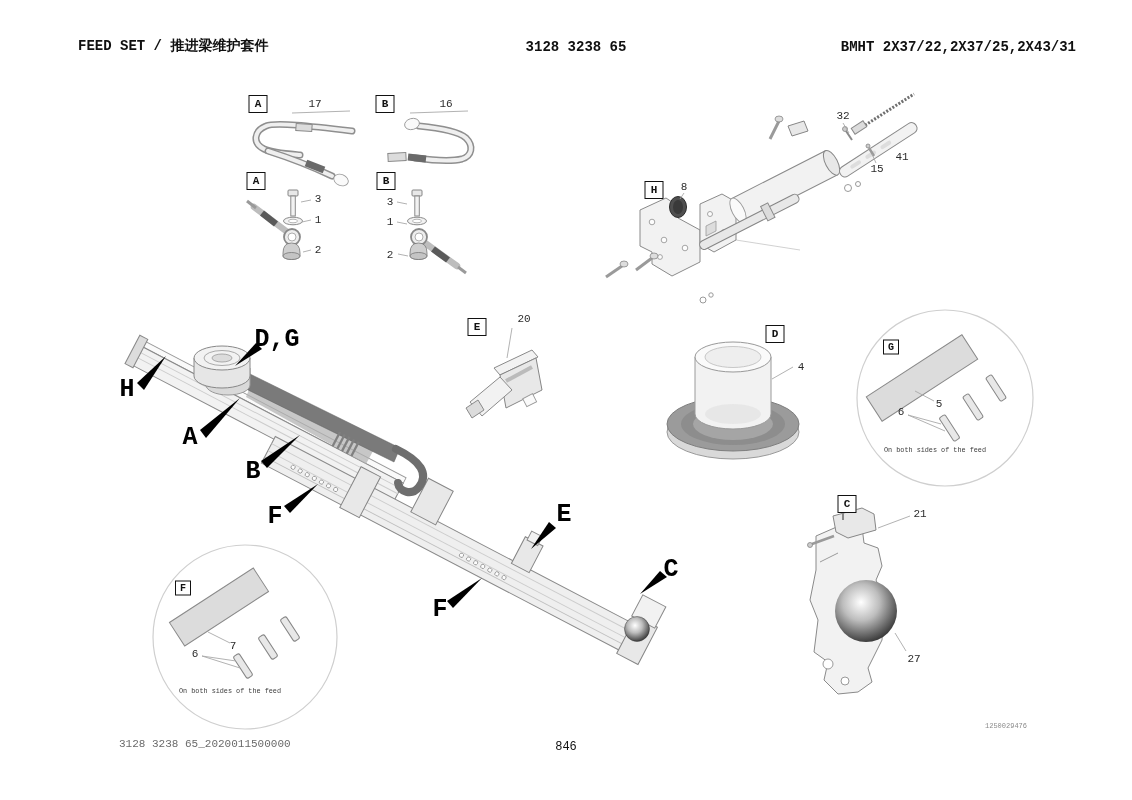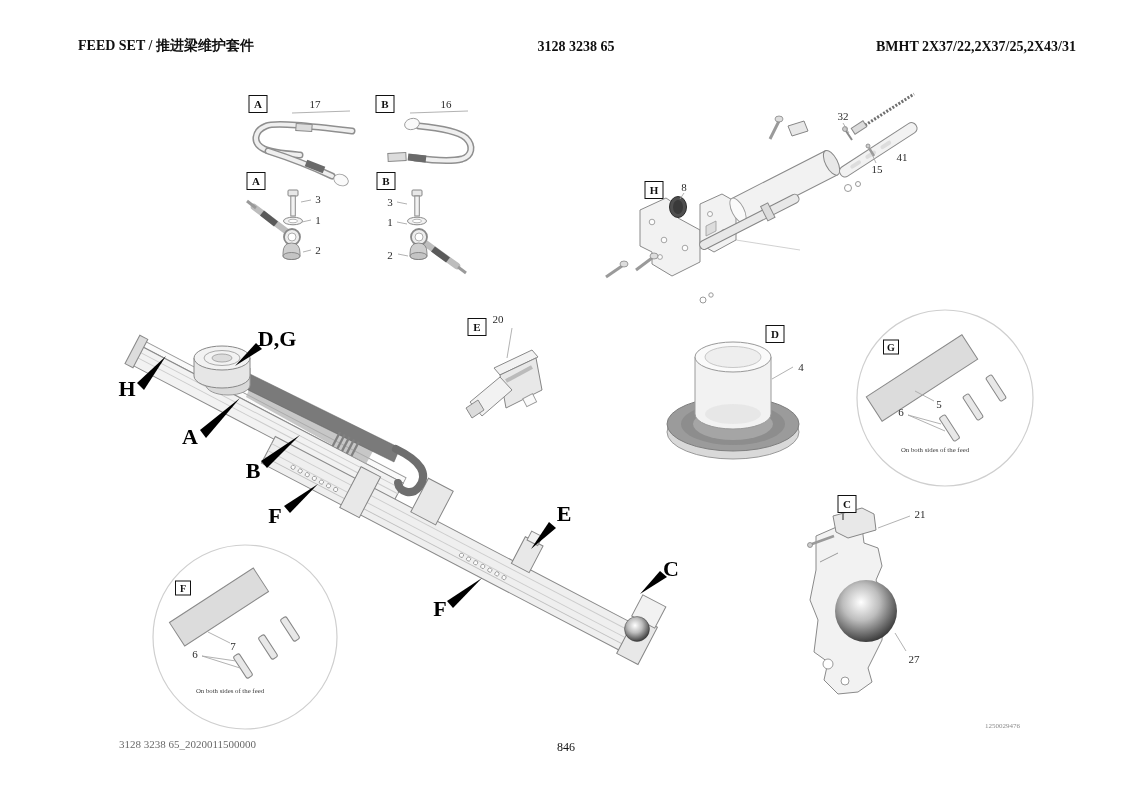--- a/index.html
+++ b/index.html
@@ -1,36 +1,36 @@
 <!DOCTYPE html>
 <html><head>
 <meta charset="utf-8">
 <style>
   html,body{margin:0;padding:0;background:#fff;}
   .page{position:relative;width:1132px;height:800px;background:#fff;overflow:hidden;
-        font-family:Liberation Serif, serif;}
+        font-family:Liberation Mono, monospace;}
   svg.art{position:absolute;left:0;top:0;}
   
   .ln{stroke:#9a9a9a;stroke-width:1;fill:none}
   .ld{stroke:#a9a9a9;stroke-width:.9;fill:none}
   .f1{fill:#f2f2f2;stroke:#8a8a8a;stroke-width:1}
   .f2{fill:#e8e8e8;stroke:#868686;stroke-width:1}
   .f3{fill:#dcdcdc;stroke:#8a8a8a;stroke-width:1}
   .f4{fill:#fafafa;stroke:#9a9a9a;stroke-width:.9}
   .det{stroke:#cccccc;stroke-width:.9;fill:none}
   .arr{fill:#000;stroke:none}
   .hole{fill:#fdfdfd;stroke:#909090;stroke-width:.8}
   
   .lbl{position:absolute;transform:translate(-50%,-50%);white-space:nowrap;
        color:#2b2b2b;font-size:11px;line-height:1;}
   .box{position:absolute;transform:translate(-50%,-50%);width:17px;height:16px;
        border:1.8px solid #111;background:#fff;display:flex;align-items:center;
        justify-content:center;font-weight:bold;font-size:11px;color:#111;line-height:1;}
   .box.sm{width:14px;height:13px;border-width:1.3px;font-size:10px;}
-  .big{font-size:22px;font-weight:bold;color:#000;}
+  .big{font-size:25px;font-weight:bold;color:#000;}
   .note{font-size:6.8px;color:#3a3a3a;}
   .hdr{position:absolute;font-weight:bold;font-size:14px;color:#101010;white-space:nowrap;}
   .hdr.center{transform:translate(-50%,0);}
   .wm{position:absolute;font-size:41px;color:#000;letter-spacing:-.5px;white-space:nowrap;z-index:5;}
   .doccode{position:absolute;font-size:11px;color:#6a6a6a;z-index:4;white-space:nowrap;padding-left:44px;}
   .pageno{position:absolute;transform:translate(-50%,0);font-size:12px;color:#111;}
   .refno{position:absolute;font-size:7px;color:#8a8a8a;}
 </style>
 </head>
 <body>
@@ -310,21 +310,21 @@
   <div class="lbl" style="left:318px;top:199px">3</div>
   <div class="lbl" style="left:318px;top:220px">1</div>
   <div class="lbl" style="left:318px;top:250px">2</div>
   <div class="lbl" style="left:390px;top:202px">3</div>
   <div class="lbl" style="left:390px;top:222px">1</div>
   <div class="lbl" style="left:390px;top:255px">2</div>
   <div class="lbl" style="left:684px;top:187px">8</div>
   <div class="lbl" style="left:843px;top:116px">32</div>
   <div class="lbl" style="left:902px;top:157px">41</div>
   <div class="lbl" style="left:877px;top:169px">15</div>
-  <div class="lbl" style="left:498px;top:319px">20</div>
+  <div class="lbl" style="left:524px;top:319px">20</div>
   <div class="lbl" style="left:801px;top:367px">4</div>
   <div class="lbl" style="left:939px;top:404px">5</div>
   <div class="lbl" style="left:901px;top:412px">6</div>
   <div class="lbl" style="left:920px;top:514px">21</div>
   <div class="lbl" style="left:914px;top:659px">27</div>
   <div class="lbl" style="left:233px;top:646px">7</div>
   <div class="lbl" style="left:195px;top:654px">6</div>
 
   <div class="lbl note" style="left:935px;top:450px">On both sides of the feed</div>
   <div class="lbl note" style="left:230px;top:691px">On both sides of the feed</div>

